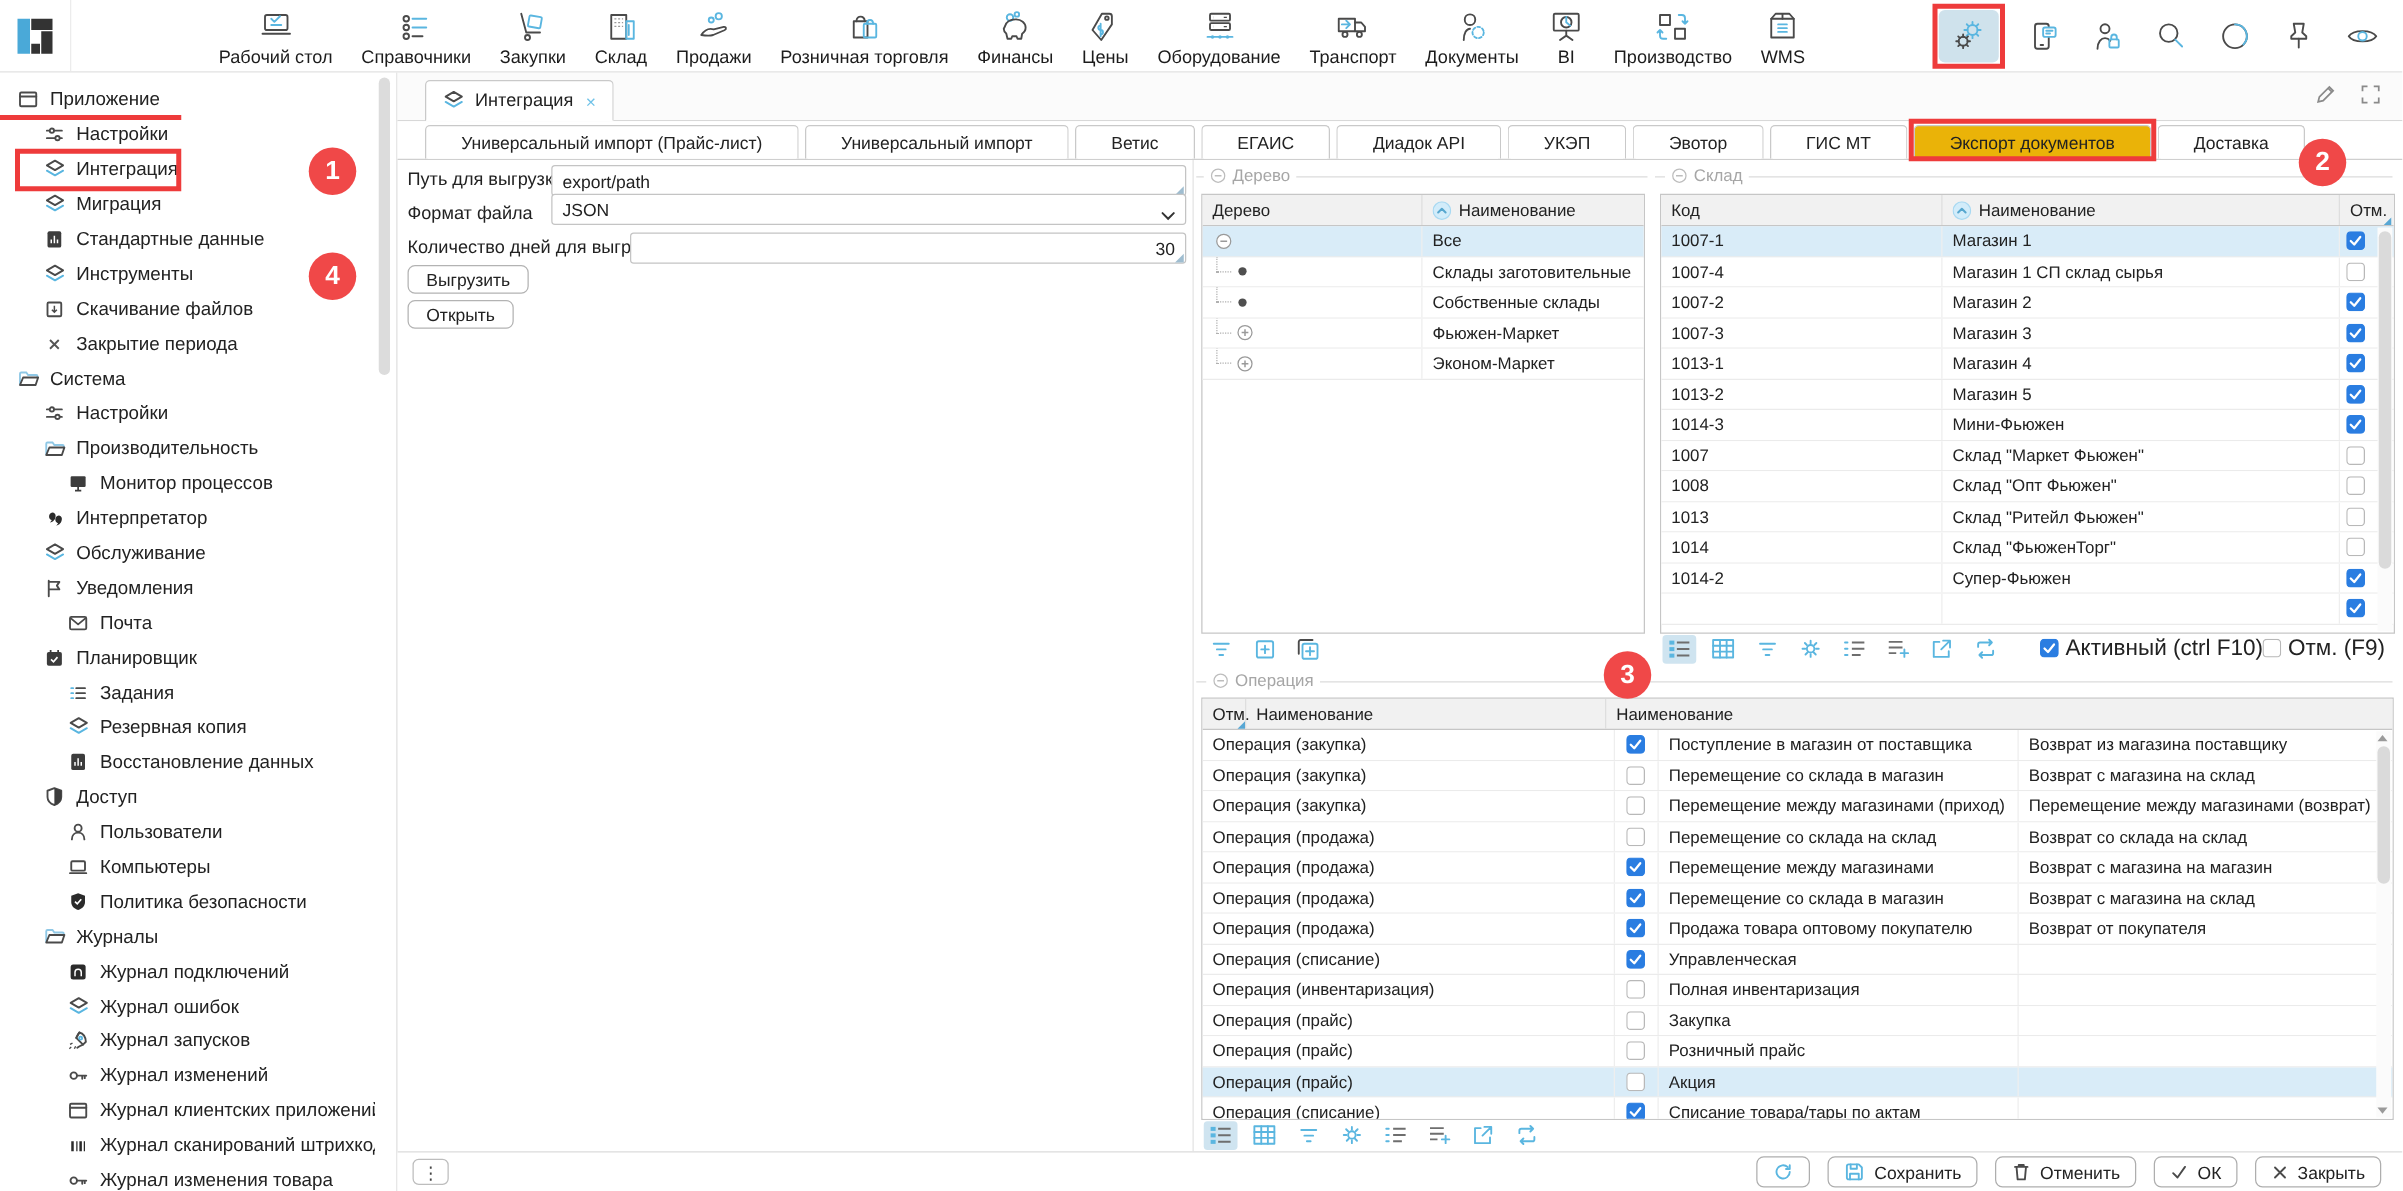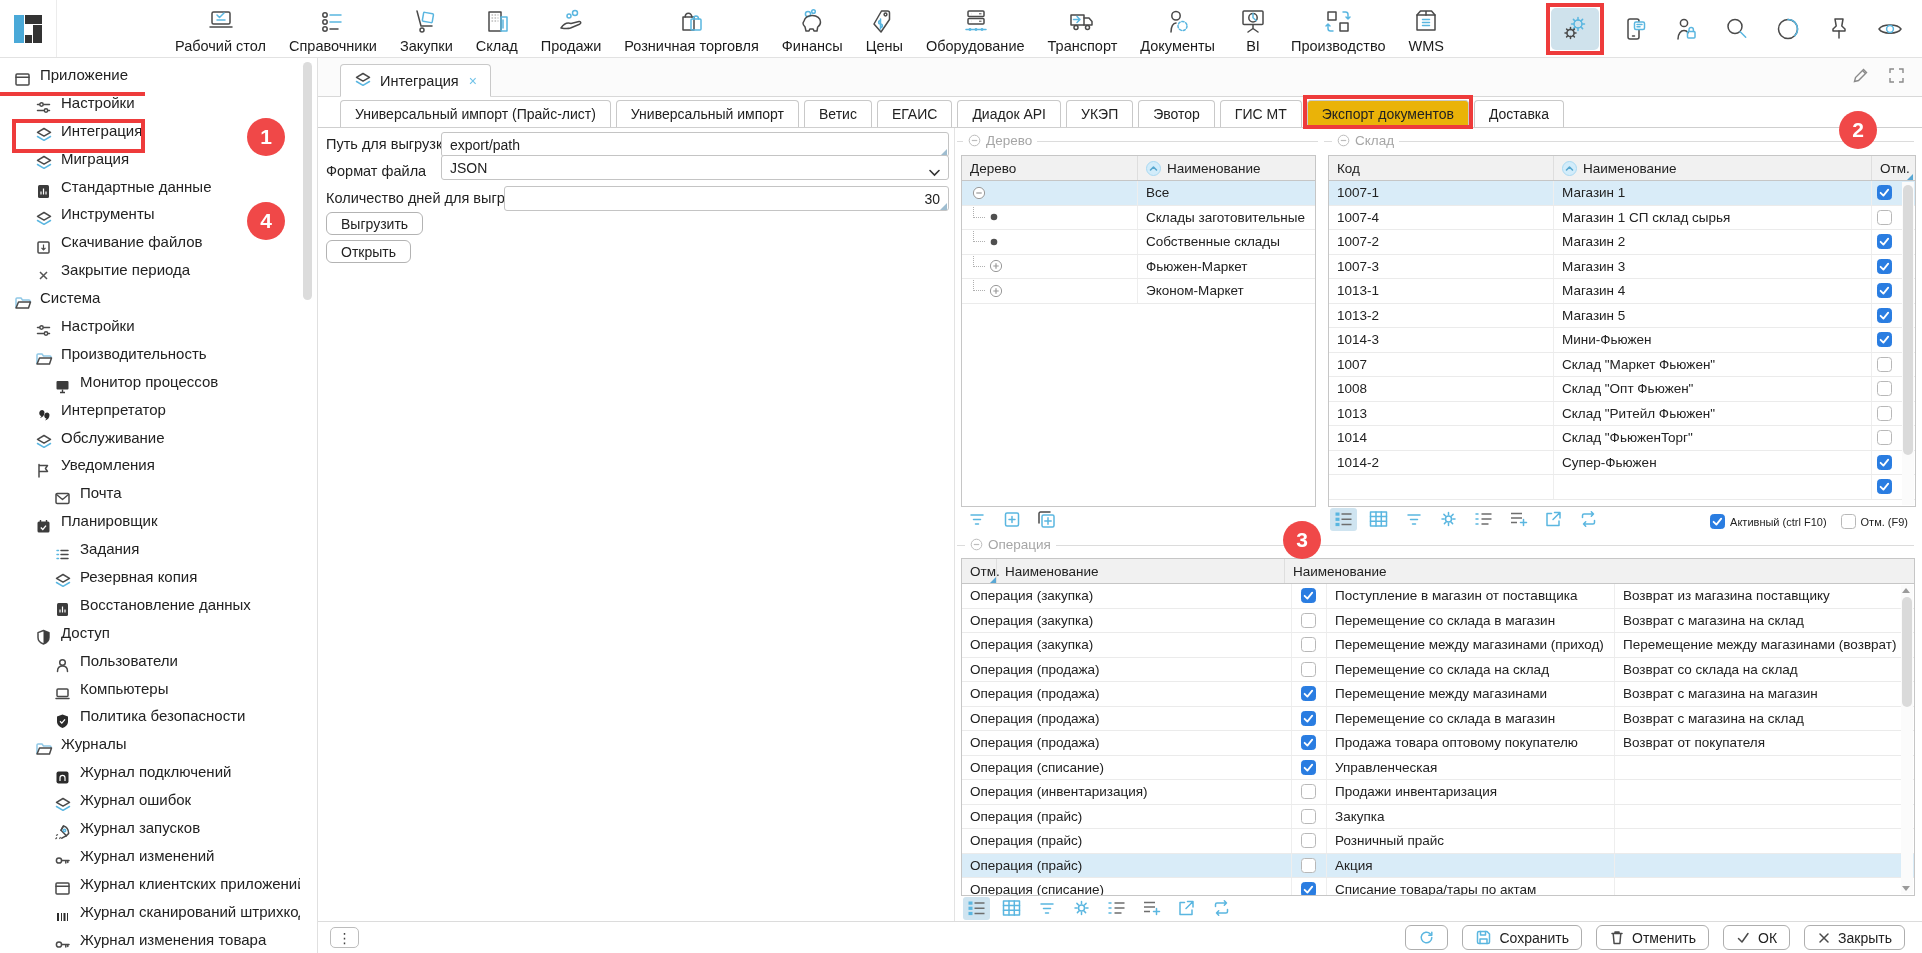--- a/index.html
+++ b/index.html
@@ -11,38 +11,38 @@
   .logo{width:56px;height:57px;border-right:1px solid #ececec;display:flex;align-items:center;justify-content:center;cursor:pointer}
   .tb-items{display:flex;align-items:flex-end;gap:23px;margin-left:118px;height:52px}
   .tb-item{display:flex;flex-direction:column;align-items:center;justify-content:flex-end;cursor:pointer;gap:1px}
   .tb-item .lbl{font-size:14.5px;color:#1c1c1c;white-space:nowrap;line-height:17px}
   .tb-right{position:absolute;right:17px;top:7px;display:flex;align-items:center;gap:21px;height:44px}
   .tb-rbtn{position:relative;display:flex;align-items:center;justify-content:center;width:30px;height:30px;cursor:pointer}
   .tb-rbtn.active{width:48px;height:42px;background:#cfe2ec;border-radius:5px}
   .red-frame{position:absolute;inset:-5px -5px;border:4px solid #ee3b3b;pointer-events:none;z-index:40}
   
   .sidebar{position:absolute;left:0;top:57px;bottom:0;width:300px;background:#fff;overflow:hidden;padding-top:9px;z-index:2}
-  .sb-item{height:27.9px;display:flex;font-size:15px;cursor:pointer;position:relative;white-space:nowrap}
+  .sb-item{height:27.9px;display:flex;align-items:center;font-size:15px;cursor:pointer;position:relative;white-space:nowrap}
   .sb-item .icn{width:19px;margin-right:8px;flex:none}
   .sb-l0{padding-left:13px}.sb-l1{padding-left:34px}.sb-l2{padding-left:53px}
   .red-underline{position:absolute;left:0;bottom:-2px;width:145px;height:4px;background:#ee3b3b;z-index:30}
   .red-box{position:absolute;left:12px;top:-3px;width:133px;height:34px;border:4px solid #ee3b3b;box-sizing:border-box;z-index:30;pointer-events:none}
   .sb-scroll{position:absolute;left:301px;top:57px;bottom:0;width:14px;z-index:3}
   .sb-thumb{position:absolute;left:2px;top:5px;width:9px;height:238px;background:#dcdcdc;border-radius:5px;cursor:pointer}
   
   .main{position:absolute;left:317px;top:57px;right:0;bottom:0;border-left:1px solid #e0e0e0;background:#fff}
   .tabstrip{position:relative;height:39px;background:#fbfbfb;border-bottom:1px solid #d8d8d8}
   .tab{position:absolute;left:22px;bottom:-1px;height:31px;background:#fff;border:1px solid #c9c9c9;border-bottom-color:#fff;
        border-radius:4px 4px 0 0;display:flex;align-items:center;gap:8px;padding:0 13px;font-size:14.5px;cursor:pointer}
   .tab-close{color:#6fc2e8;font-size:14px;margin-left:2px;cursor:pointer}
   .win-icons{position:absolute;right:16px;top:9px;display:flex;gap:17px}
   .win-icons .icn{cursor:pointer}
   .subtabs{height:30px;display:flex;align-items:flex-end;padding-left:22px;border-bottom:1px solid #cfcfcf;background:#fff;position:relative;z-index:4}
   .subtab{height:26px;margin-right:5px;border:1px solid #c9c9c9;border-bottom:none;border-radius:4px 4px 0 0;background:#fff;
-          display:flex;align-items:center;padding:0 14px;font-size:14px;cursor:pointer;position:relative;white-space:nowrap}
+          display:flex;align-items:center;padding:0 28px;font-size:14px;cursor:pointer;position:relative;white-space:nowrap}
   .subtab.sel{background:#eab308}
   .subtab.ann::after{content:'';position:absolute;inset:-6px -5px -2px -5px;border:4px solid #ee3b3b;pointer-events:none;z-index:40}
   .content{position:absolute;top:70px;left:0;right:0;bottom:31px}
   
   .form-region{position:absolute;left:0;top:0;width:636px;bottom:0;border-right:1px solid #e3e3e3}
   .f-label{position:absolute;left:8px;height:25px;line-height:25px;font-size:14.5px;white-space:nowrap}
   .f-input{position:absolute;height:25px;border:1px solid #c4c4c4;border-radius:3px;box-sizing:border-box;font-size:14px;
            padding:0 8px;font-family:"Liberation Sans",sans-serif;color:#222;outline:none;background:#fff}
   .f-input.num{text-align:right}
   .sel-box{position:absolute;height:25px;border:1px solid #c4c4c4;border-radius:3px;box-sizing:border-box;background:#fff;
@@ -64,21 +64,21 @@
   .g-cell{display:flex;align-items:center;padding:0 8px;font-size:13.5px;box-sizing:border-box;border-right:1px solid #eeeeee;
           white-space:nowrap;overflow:hidden}
   .cb{display:inline-flex;cursor:pointer}
   .tbar{position:absolute;display:flex;align-items:center;gap:8px}
   .ticon{width:27px;height:23px;display:flex;align-items:center;justify-content:center;cursor:pointer;border-radius:3px}
   .ticon.active{background:#cfe4f0}
   .tree-conn{width:11px;height:13px;border-left:1px dotted #b0b0b0;border-bottom:1px dotted #b0b0b0;margin:-13px 4px 0 3px;flex:none}
   .vscroll{position:absolute;top:26px;right:1px;bottom:1px;width:12px;background:#fbfbfb;cursor:pointer}
   .vthumb{position:absolute;left:1px;right:1px;background:#dadada;border-radius:6px}
   .sarrow{position:absolute;right:3px;width:0;height:0;border-left:4px solid transparent;border-right:4px solid transparent}
-  .checks{position:absolute;right:12px;display:flex;gap:14px;align-items:flex-start;font-size:11px}
+  .checks{position:absolute;right:12px;display:flex;gap:0;align-items:flex-start;font-size:18px}
   .checks .ck{display:flex;align-items:center;gap:5px;cursor:pointer}
   
   .footerbar{position:absolute;left:0;right:0;bottom:0;height:31px;border-top:1px solid #dcdcdc;background:#fff;display:flex;align-items:center}
   .more-btn{margin-left:12px;width:29px;height:21px;border:1px solid #bdbdbd;border-radius:5px;display:flex;align-items:center;
             justify-content:center;font-size:14px;color:#444;cursor:pointer;background:#fff}
   .f-actions{position:absolute;right:17px;display:flex;gap:14px;align-items:flex-end}
   .fbtn{display:flex;align-items:center;gap:7px;border:1px solid #aeaeae;border-radius:6px;background:#fff;height:25px;
         padding:0 12px;font-size:14px;font-family:"Liberation Sans",sans-serif;cursor:pointer;color:#222;box-sizing:border-box}
   
   .ann-circle{position:absolute;width:38px;height:38px;border-radius:50%;background:#f04848;color:#fff;font-size:21px;
@@ -1189,21 +1189,21 @@
             </div>
             <div class="g-row ">
       <div class="g-cell" style="width:330px">Операция (инвентаризация)</div>
       <div class="g-cell" style="width:35px;padding:0 0 0 9px">
                 <span class="cb">
                   <svg width="15" height="15" viewBox="0 0 15 15">
                     <rect x="0.5" y="0.5" width="14" height="14" rx="3" fill="#fff" stroke="#b8b8b8"></rect>
                   </svg>
                 </span>
               </div>
-      <div class="g-cell" style="width:288px">Продажи инвентаризация</div>
+      <div class="g-cell" style="width:288px">Полная инвентаризация</div>
       <div class="g-cell" style="width:299px;border-right:none"></div>
             </div>
             <div class="g-row ">
       <div class="g-cell" style="width:330px">Операция (прайс)</div>
       <div class="g-cell" style="width:35px;padding:0 0 0 9px">
                 <span class="cb">
                   <svg width="15" height="15" viewBox="0 0 15 15">
                     <rect x="0.5" y="0.5" width="14" height="14" rx="3" fill="#fff" stroke="#b8b8b8"></rect>
                   </svg>
                 </span>

